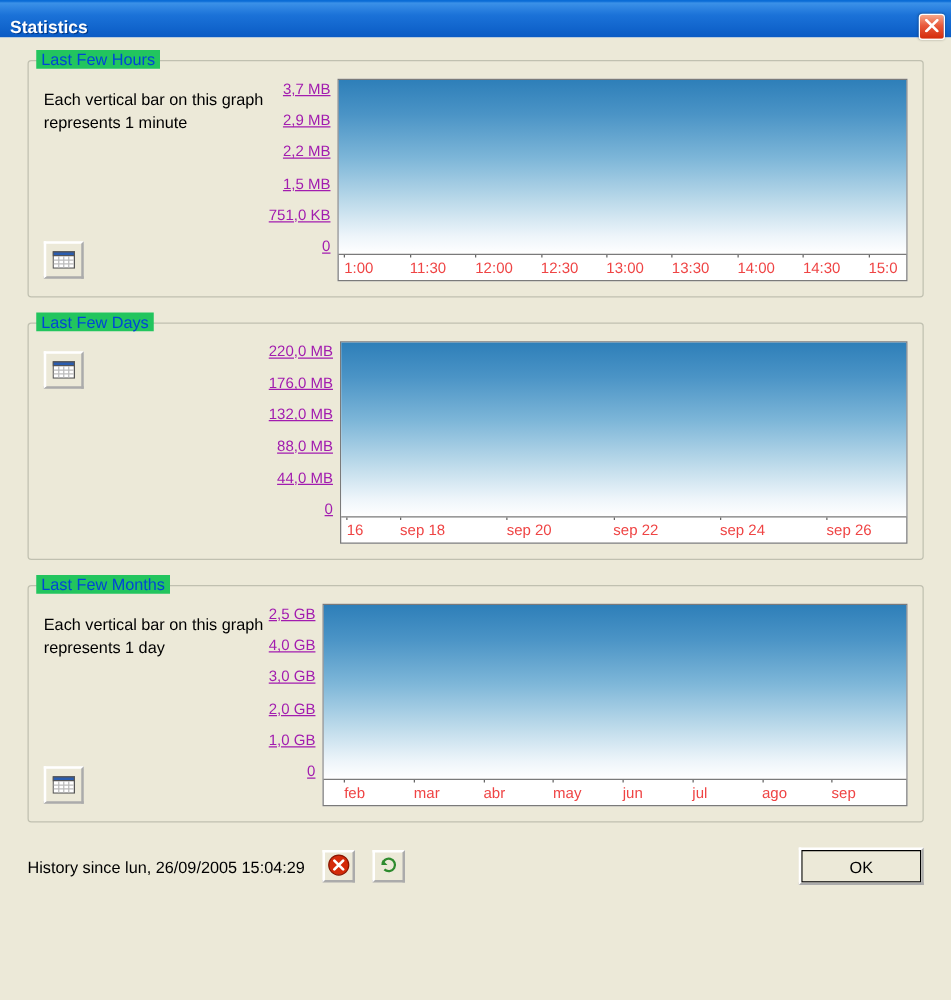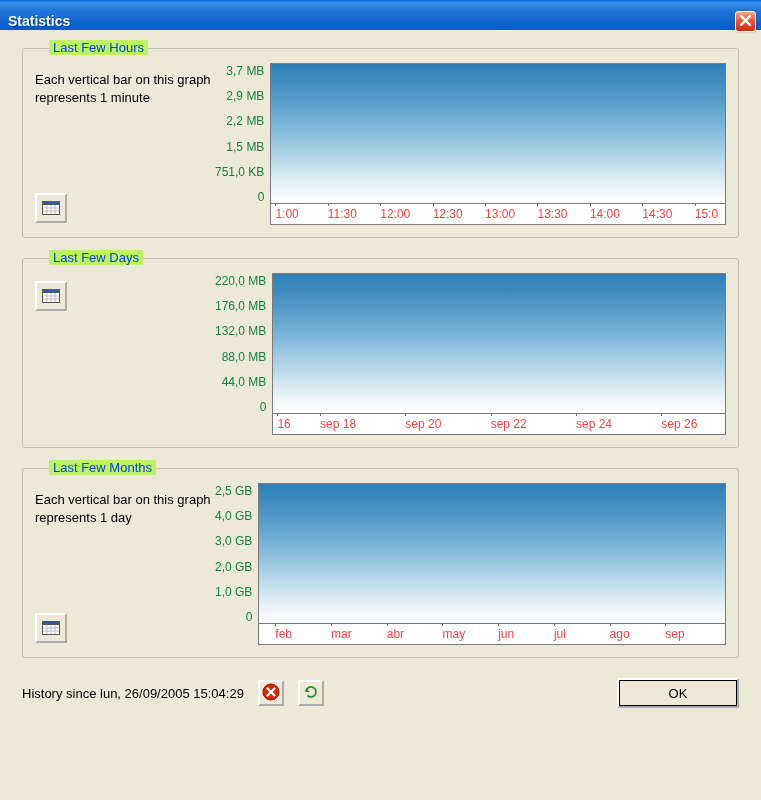--- a/index.html
+++ b/index.html
@@ -38,22 +38,22 @@
   }
   .group {
     border: 1px solid #c0c0b0;
     border-radius: 3px;
     padding: 14px 12px 12px 12px;
     margin-bottom: 20px;
     position: relative;
   }
   .group-title {
     position: absolute;
-    top: -9px; left: 26px;
-    background: #bef264;
+    top: -9px; left: 6px;
+    background: #22c55e;
     padding: 0 4px;
     font-size: 13px;
     color: #0046d5;
   }
   .group-body {
     display: flex;
     align-items: flex-start;
     gap: 0;
   }
   .leftcol {
@@ -82,23 +82,24 @@
     flex: 1;
   }
   .ylabels {
     display: flex;
     flex-direction: column;
     justify-content: space-between;
     align-items: flex-end;
     height: 140px;
     padding-right: 6px;
     font-size: 12px;
-    color: #15803d;
+    color: #a21caf;
     line-height: 1;
     padding-top: 2px;
+    text-decoration: underline;
   }
   .plot {
     flex: 1;
     border: 1px solid #7a7a7a;
     background: #fff;
   }
   .plotarea {
     height: 140px;
     background: linear-gradient(to bottom, #2e7fb9 0%, #4b94c6 20%, #7db6d8 45%, #bcdaea 70%, #eef5fa 90%, #fff 100%);
     border-bottom: 1px solid #7a7a7a;
@@ -139,21 +140,21 @@
   }
   .footer .spacer { flex: 1; }
   .iconbtn {
     width: 26px; height: 26px;
     background: #ece9d8;
     border: 2px outset #fff;
     display: flex; align-items: center; justify-content: center;
     cursor: default;
   }
   .okbtn {
-    width: 122px; height: 30px;
+    width: 100px; height: 30px;
     background: #ece9d8;
     border: 2px outset #fff;
     font-size: 13px;
     cursor: default;
     box-shadow: 0 0 0 1px #000 inset, 0 0 0 2px #ece9d8 inset;
   }
 </style>
 </head>
 <body>
 

